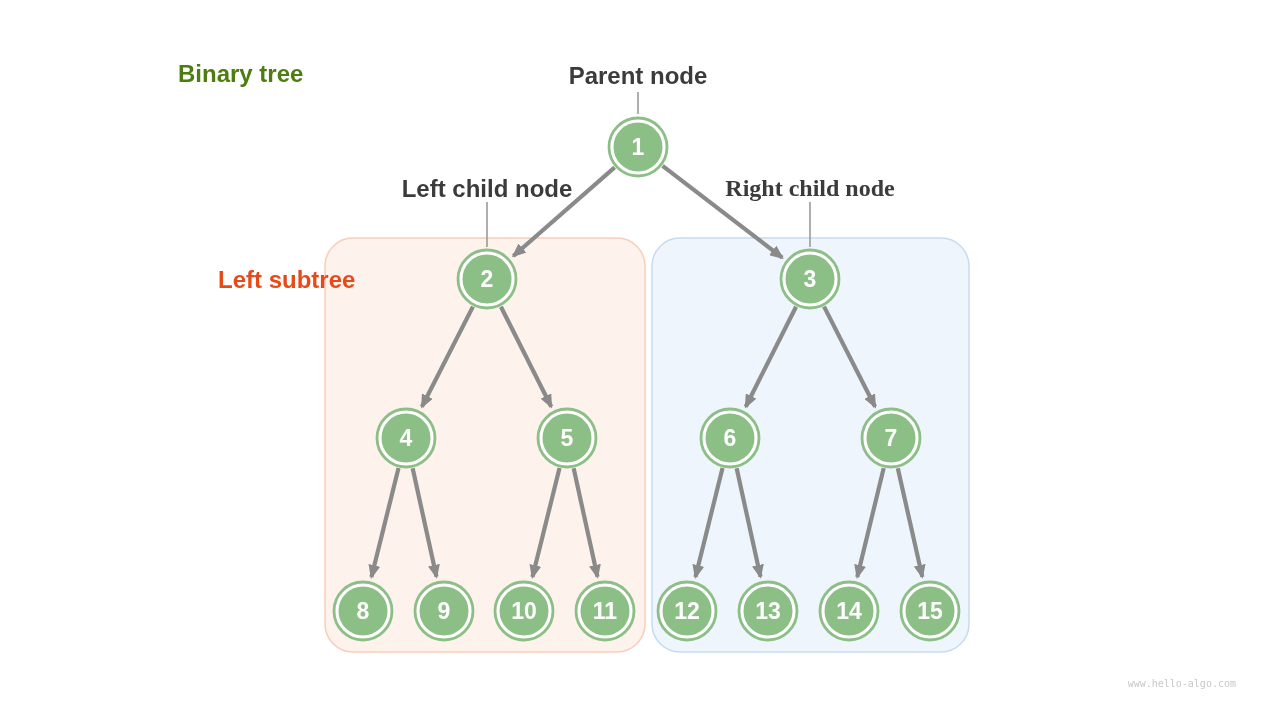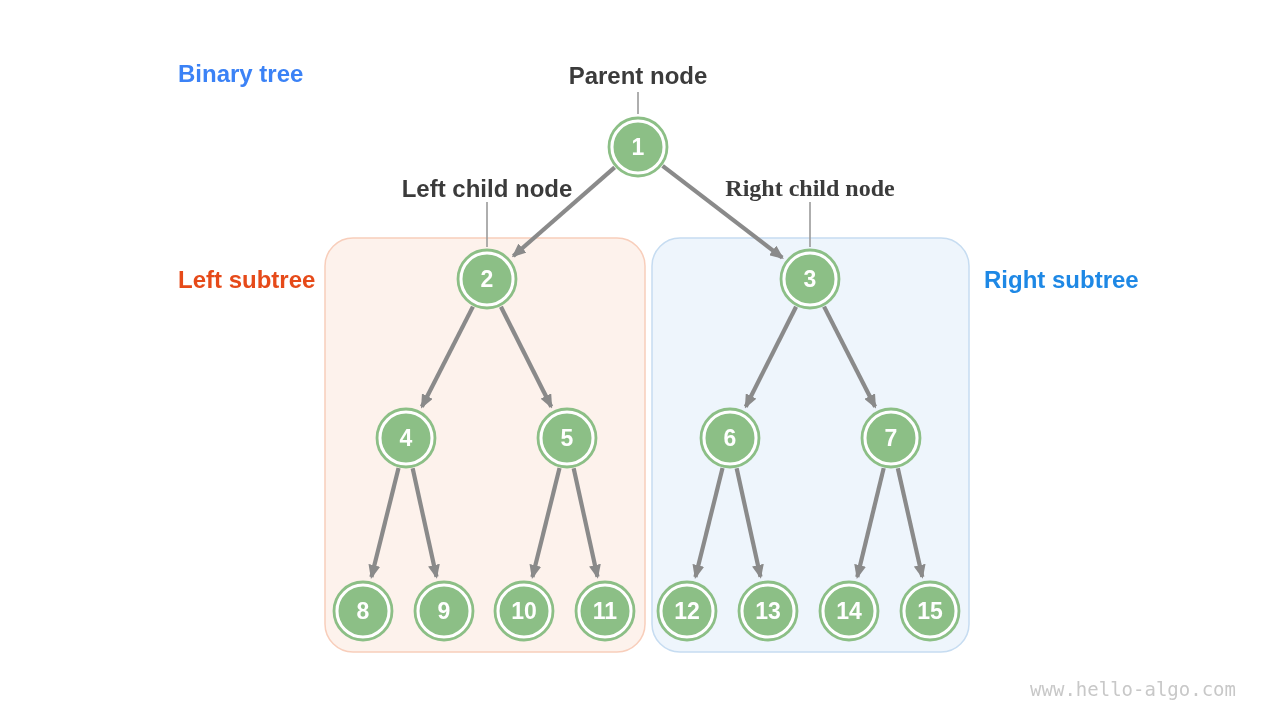--- a/index.html
+++ b/index.html
@@ -22,21 +22,21 @@
   #title-label{left:178px;top:60px;}
   #parent-node-label{left:638px;top:62px;}
   #left-child-label{left:487px;top:175px;}
   #right-child-label{left:810px;top:175px;font-family:Liberation Serif, serif;}
   #left-subtree-label{left:178px;top:266px;}
   #right-subtree-label{left:984px;top:266px;}
   #watermark{
     position:absolute;
     right:44px;top:678px;
     font-family:"DejaVu Sans Mono", monospace;
-    font-size:19px;
+    font-size:10px;
     font-weight:normal;
   }
 </style>
 </head>
 <body>
 
 <div id="stage">
 
   <svg id="diagram-svg" width="1280" height="720" viewBox="0 0 1280 720">
       <defs>
@@ -133,26 +133,25 @@
         <circle cx="849" cy="611" r="29" fill="none" stroke="#8CBF86" stroke-width="2.8"></circle>
         <text x="849" y="611" text-anchor="middle" dy="0.36em" fill="#FFFFFF" font-size="23" font-weight="bold" font-family="&quot;Liberation Sans&quot;, sans-serif">14</text>
       </g>
       <g>
         <circle cx="930" cy="611" r="26" fill="#8CBF86" stroke="#ffffff" stroke-width="3"></circle>
         <circle cx="930" cy="611" r="29" fill="none" stroke="#8CBF86" stroke-width="2.8"></circle>
         <text x="930" y="611" text-anchor="middle" dy="0.36em" fill="#FFFFFF" font-size="23" font-weight="bold" font-family="&quot;Liberation Sans&quot;, sans-serif">15</text>
       </g>
     </svg>
 
-  <div id="title-label" class="lbl lbl-big" style="color: #3b82f6;">Binary tree</div>
+  <div id="title-label" class="lbl lbl-big" style="color: #4d7c0f;">Binary tree</div>
 
   <div id="parent-node-label" class="lbl lbl-dark centered" style="color: rgb(59, 59, 59);">Parent node</div>
 
   <div id="left-child-label" class="lbl lbl-dark centered" style="color: rgb(59, 59, 59); text-align: right;">Left child node</div>
 
   <div id="right-child-label" class="lbl lbl-dark centered" style="color: rgb(59, 59, 59);">Right child node</div>
 
-  <div id="left-subtree-label" class="lbl lbl-big" style="color: rgb(230, 74, 25);">Left subtree</div>
+  <div id="left-subtree-label" class="lbl lbl-big" style="color: rgb(230, 74, 25); margin-left: 40px;">Left subtree</div>
 
-  <div id="right-subtree-label" class="lbl lbl-big" style="color: rgb(30, 136, 229);">Right subtree</div>
 
   <div id="watermark" style="color: rgb(200, 200, 200);">www.hello-algo.com</div>
 </div>
 
 </body></html>

